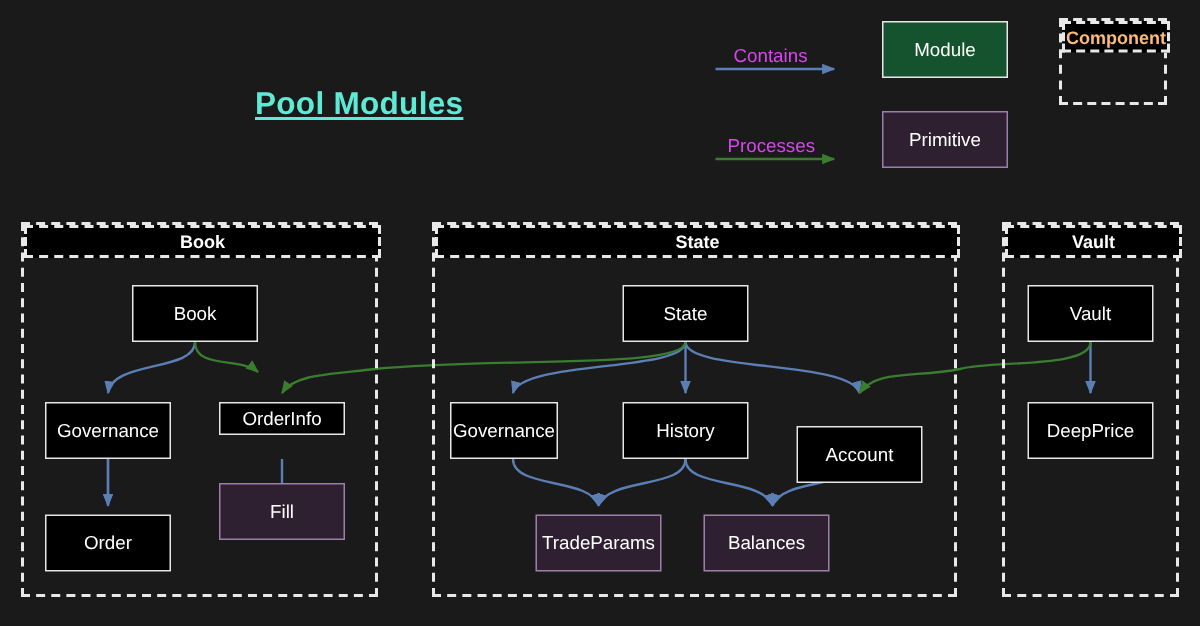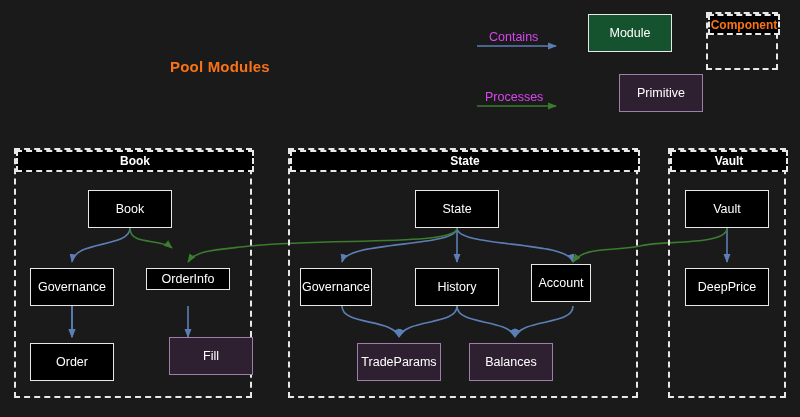--- a/index.html
+++ b/index.html
@@ -18,25 +18,26 @@
   #edge-layer {
     position: absolute;
     left: 0;
     top: 0;
     width: 800px;
     height: 417px;
     pointer-events: none;
   }
   .title {
     position: absolute;
-    color: #f97316;
-    font-size: 15px;
+    color: #5eead4;
+    font-size: 21px;
     font-weight: bold;
     letter-spacing: 0.2px;
     white-space: nowrap;
+    text-decoration: underline;
   }
   
   .cluster {
     position: absolute;
     border: 2px dashed #e8e8e8;
     background: transparent;
     box-sizing: border-box;
   }
   .cluster-header {
     position: absolute;
@@ -106,21 +107,21 @@
   }
   .legend-cluster-header {
     position: absolute;
     height: 21px;
     background: #000000;
     border: 2px dashed #e8e8e8;
     box-sizing: border-box;
     display: flex;
     align-items: center;
     justify-content: center;
-    color: #f97316;
+    color: #fdba74;
     font-size: 12px;
     font-weight: bold;
     white-space: nowrap;
   }
 </style>
 </head>
 <body>
 
 <div id="canvas">
 
@@ -181,33 +182,33 @@
       </div>
       <div class="node module" style="left: 30px; top: 268px; width: 84px; height: 38px;">
         <span>Governance</span>
       </div>
       <div class="node module" style="left: 146px; top: 268px; width: 84px; height: 22px;">
         <span>OrderInfo</span>
       </div>
       <div class="node module" style="left: 30px; top: 343px; width: 84px; height: 38px;">
         <span>Order</span>
       </div>
-      <div class="node primitive" style="left: 146px; top: 337px; width: 84px; height: 38px; margin-left: 23px;">
+      <div class="node primitive" style="left: 146px; top: 322px; width: 84px; height: 38px;">
         <span>Fill</span>
       </div>
       <div class="node module" style="left: 415px; top: 190px; width: 84px; height: 38px;">
         <span>State</span>
       </div>
       <div class="node module" style="left: 300px; top: 268px; width: 72px; height: 38px;">
         <span>Governance</span>
       </div>
       <div class="node module" style="left: 415px; top: 268px; width: 84px; height: 38px;">
         <span>History</span>
       </div>
-      <div class="node module" style="left: 531px; top: 264px; width: 60px; height: 38px; text-align: center;">
+      <div class="node module" style="left: 531px; top: 284px; width: 84px; height: 38px; text-align: center;">
         <span>Account</span>
       </div>
       <div class="node primitive" style="left: 357px; top: 343px; width: 84px; height: 38px;">
         <span>TradeParams</span>
       </div>
       <div class="node primitive" style="left: 469px; top: 343px; width: 84px; height: 38px;">
         <span>Balances</span>
       </div>
       <div class="node module" style="left: 685px; top: 190px; width: 84px; height: 38px;">
         <span>Vault</span>
@@ -215,21 +216,21 @@
       <div class="node module" style="left: 685px; top: 268px; width: 84px; height: 38px;">
         <span>DeepPrice</span>
       </div>
     </div>
   <div id="legend-group">
       <div class="legend-label" style="left: 489px; top: 30px;">Contains</div>
       <div class="legend-label" style="left: 485px; top: 90px;">Processes</div>
       <div class="legend-box module" style="left: 588px; top: 14px; width: 84px; height: 38px;">
         <span>Module</span>
       </div>
-      <div class="legend-box primitive" style="left: 588px; top: 74px; width: 84px; height: 38px; margin-left: 31px;">
+      <div class="legend-box primitive" style="left: 588px; top: 74px; width: 84px; height: 38px;">
         <span>Primitive</span>
       </div>
       <div class="legend-cluster" style="left: 706px; top: 12px; width: 72px; height: 58px;">
         <div class="legend-cluster-header" style="left: 0px; top: 0px; width: 72px;">
           <span>Component</span>
         </div>
       </div>
     </div>
 
 </div>

